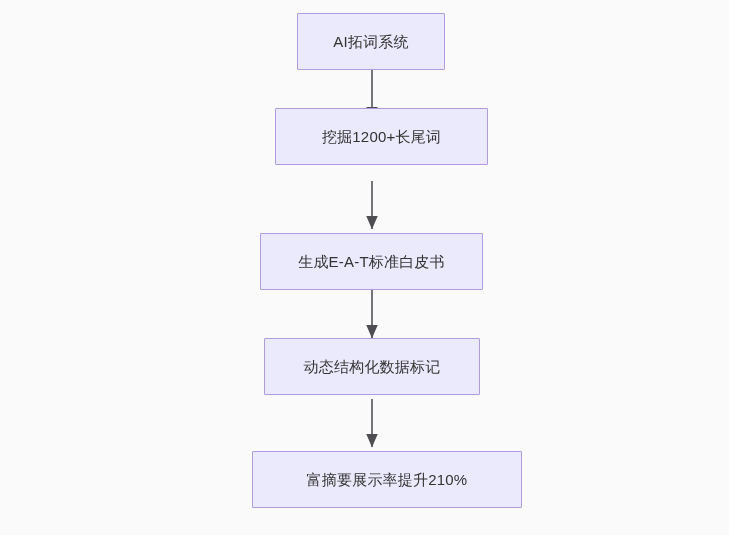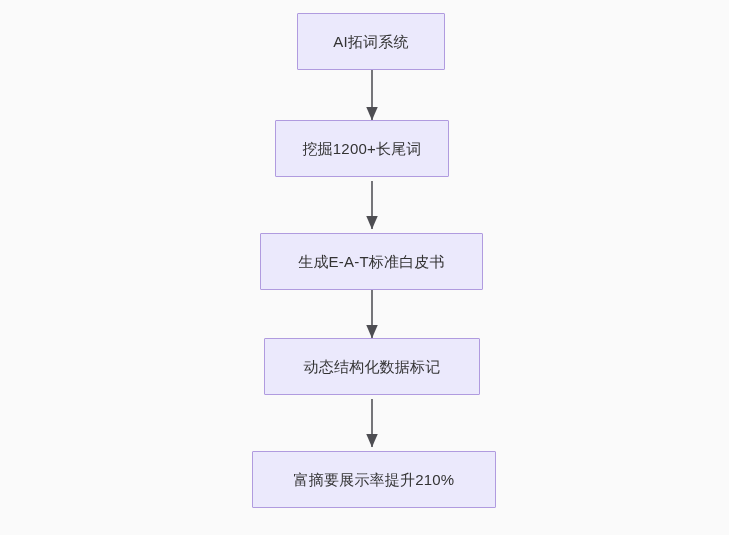--- a/index.html
+++ b/index.html
@@ -67,29 +67,29 @@
     </g>
     <g>
       <line x1="372" y1="399" x2="372" y2="447" stroke="#66666b" stroke-width="1.8" marker-end="url(#arrowhead)"></line>
     </g>
   </svg>
 
   <div class="node" style="left:297px; top:13px; width:148px; height:57px;">
     <span class="node-label">AI拓词系统</span>
   </div>
 
-  <div class="node" style="left:275px; top:120px; width:174px; height:57px;">
+  <div class="node" style="left:275px; top:108px; width:213px; height:57px;">
     <span class="node-label">挖掘1200+长尾词</span>
   </div>
 
   <div class="node" style="left:260px; top:233px; width:223px; height:57px;">
     <span class="node-label">生成E-A-T标准白皮书</span>
   </div>
 
   <div class="node" style="left:264px; top:338px; width:216px; height:57px;">
     <span class="node-label">动态结构化数据标记</span>
   </div>
 
-  <div class="node" style="left:252px; top:451px; width:244px; height:57px;">
+  <div class="node" style="left:252px; top:451px; width:270px; height:57px;">
     <span class="node-label">富摘要展示率提升210%</span>
   </div>
 
 </div>
 
 </body></html>

